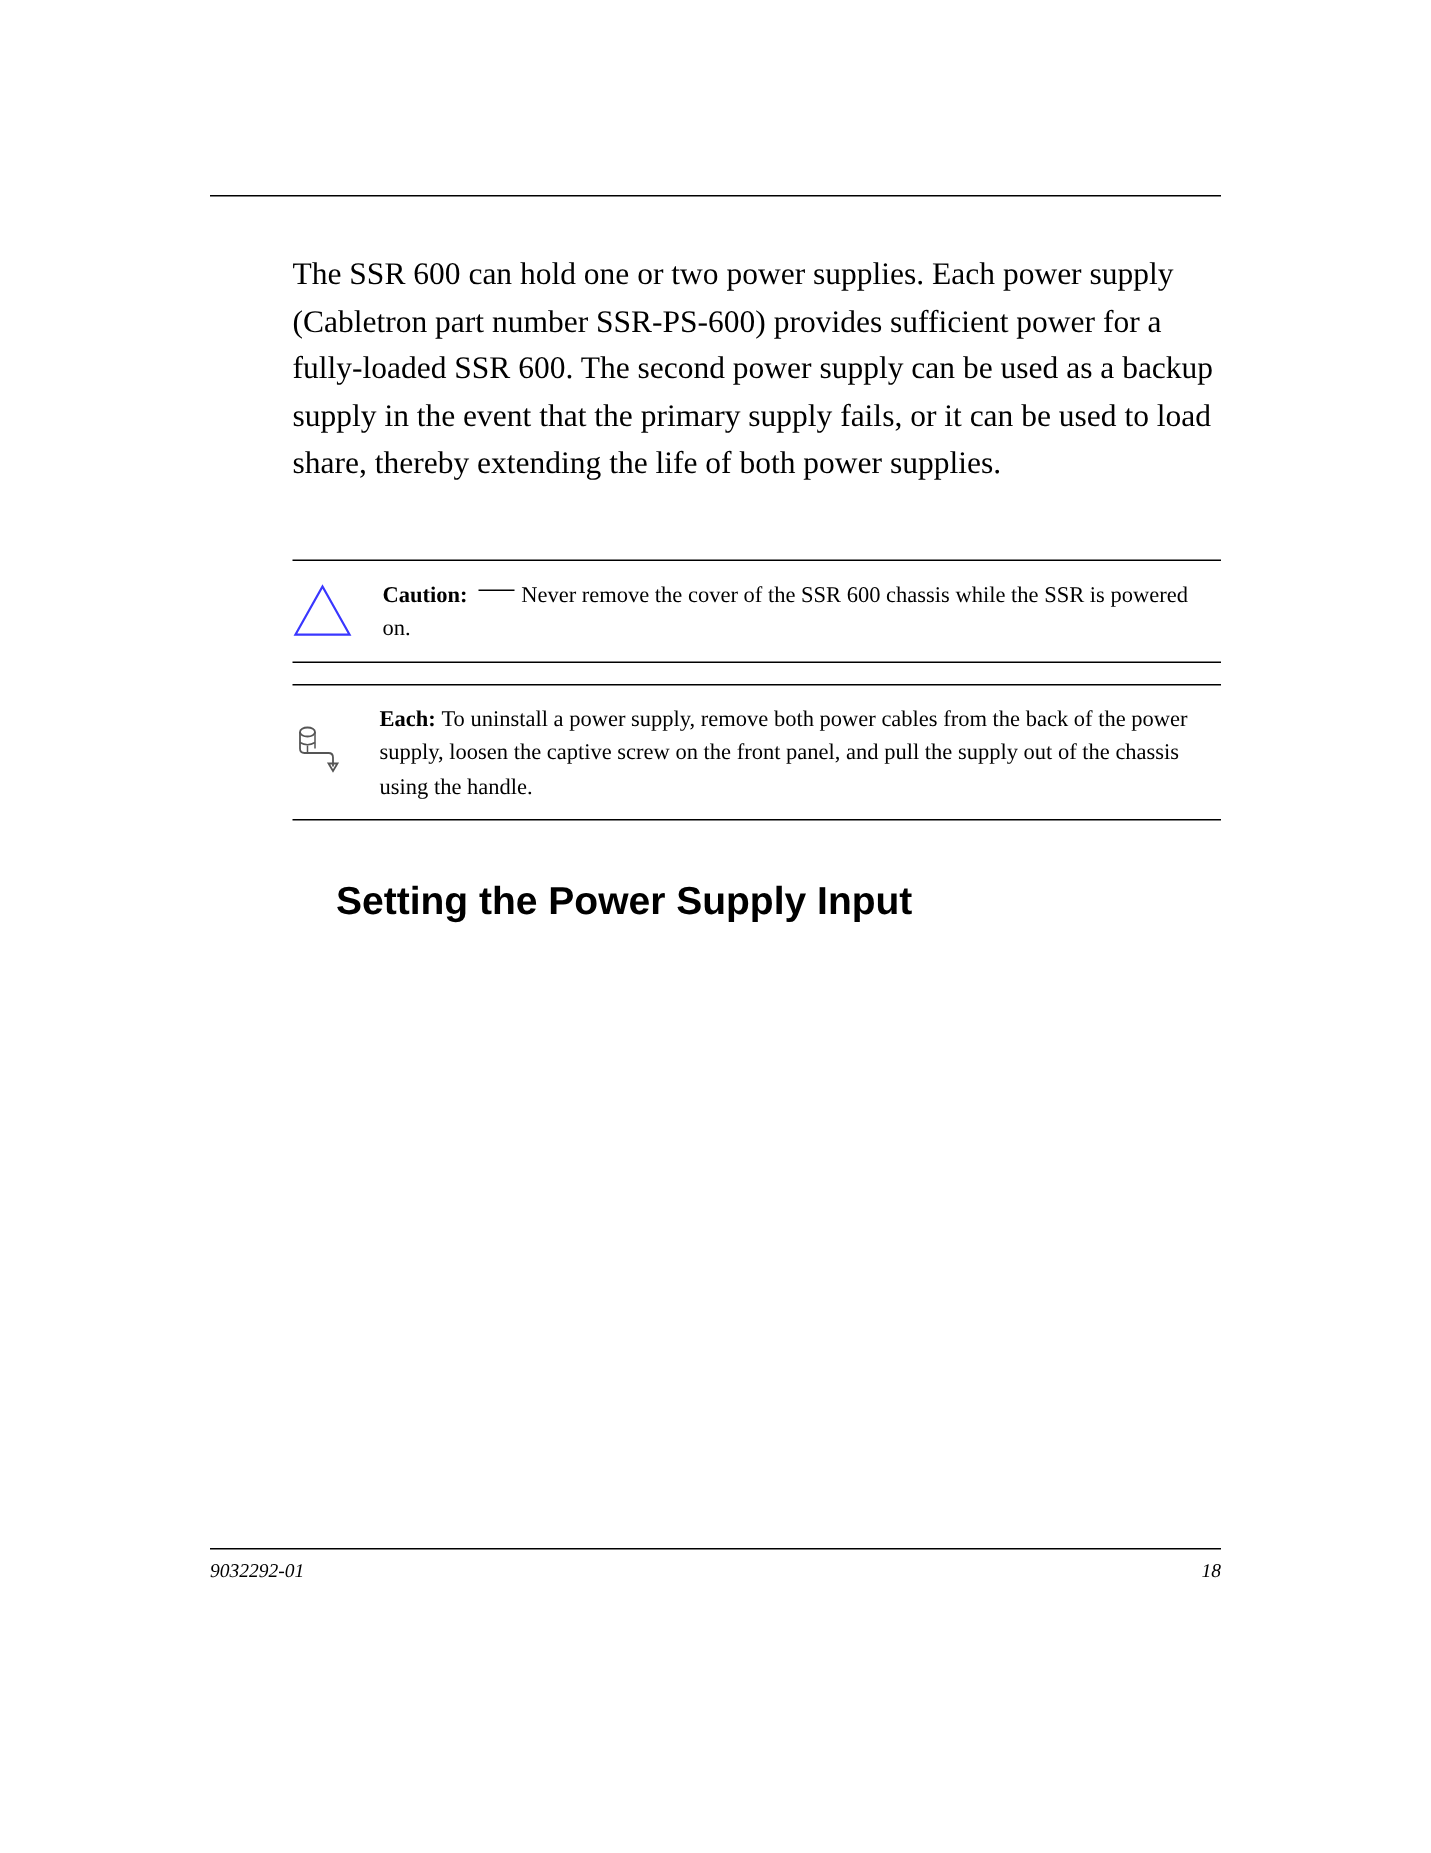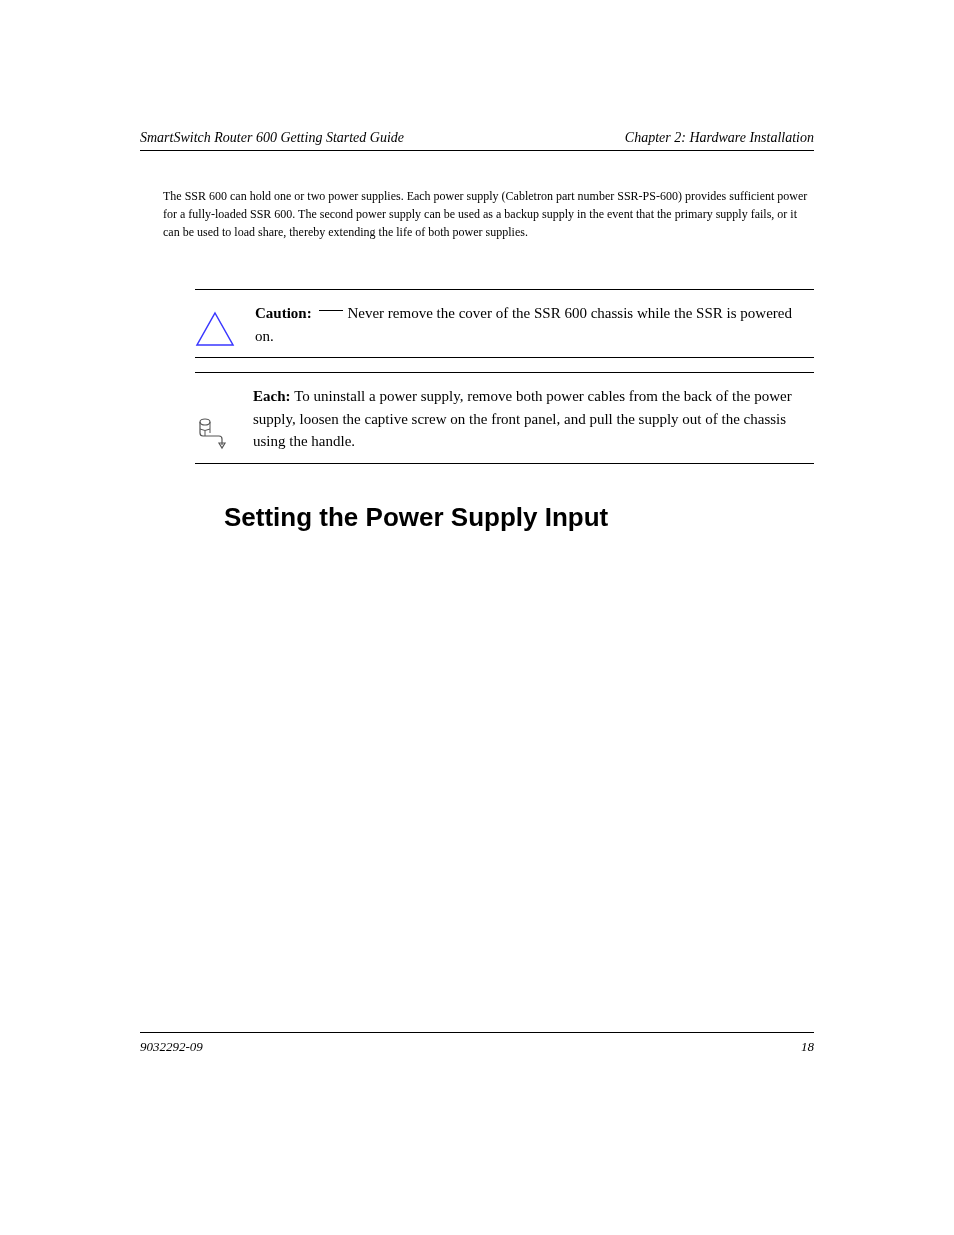--- a/index.html
+++ b/index.html
@@ -23,42 +23,42 @@
   }
   .header-right {
     font-style: italic;
   }
   .header-rule {
     border: none;
     border-top: 1px solid #000;
     margin-bottom: 36px;
   }
   .intro-text {
-    margin-left: 23px;
-    font-size: 12px;
+    margin-left: 55px;
+    font-size: 21px;
     line-height: 1.5;
     margin-bottom: 48px;
   }
   .callout {
     margin-left: 55px;
     margin-bottom: 14px;
   }
   .callout-rule-top {
     border: none;
     border-top: 1.5px solid #000;
     margin-bottom: 10px;
   }
   .callout-rule-bottom {
     border: none;
     border-top: 1.5px solid #000;
     margin-top: 10px;
   }
   .callout-body {
     display: flex;
-    align-items: flex-end;
+    align-items: center;
     gap: 20px;
   }
   .caution-icon svg {
     width: 40px;
     height: 36px;
     display: block;
   }
   .note-icon svg {
     width: 38px;
     height: 36px;
@@ -115,24 +115,20 @@
     justify-content: space-between;
     font-size: 13px;
     font-style: italic;
   }
 </style>
 </head>
 <body>
 
 <div class="page">
 
-  <div class="header-row">
-    <span>SmartSwitch Router 600 Getting Started Guide</span>
-    <span class="header-right">Chapter 2: Hardware Installation</span>
-  </div>
   <hr class="header-rule">
 
   <p class="intro-text">The SSR 600 can hold one or two power supplies. Each power supply (Cabletron part number SSR-PS-600) provides sufficient power for a fully-loaded SSR 600. The second power supply can be used as a backup supply in the event that the primary supply fails, or it can be used to load share, thereby extending the life of both power supplies.</p>
 
   <div class="callout">
     <hr class="callout-rule-top">
     <div class="callout-body">
       <span class="caution-icon">
         <svg viewBox="0 0 40 36">
           <polygon points="20,2 38,34 2,34" fill="none" stroke="#3a37ff" stroke-width="1.5"></polygon>
@@ -167,16 +163,16 @@
 
   <h2 class="section-heading">Setting the Power Supply Input</h2>
 
 
 
 </div>
 
 <div class="footer">
   <hr class="footer-rule">
   <div class="footer-row">
-    <span>9032292-09</span>
+    <span>9032292-01</span>
     <span>18</span>
   </div>
 </div>
 
 </body></html>

